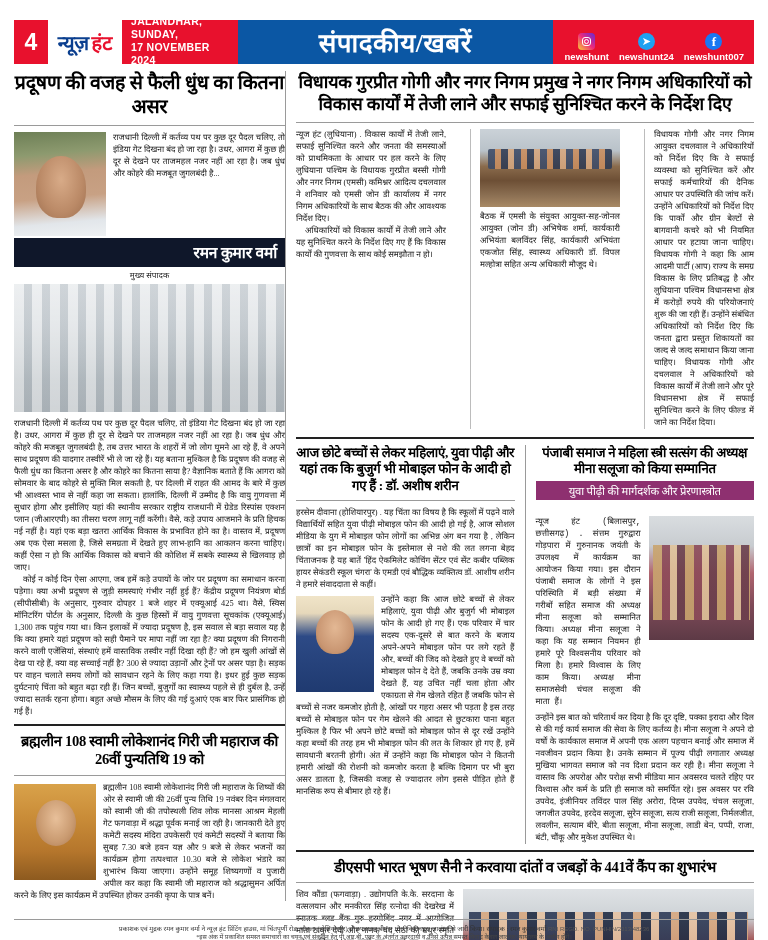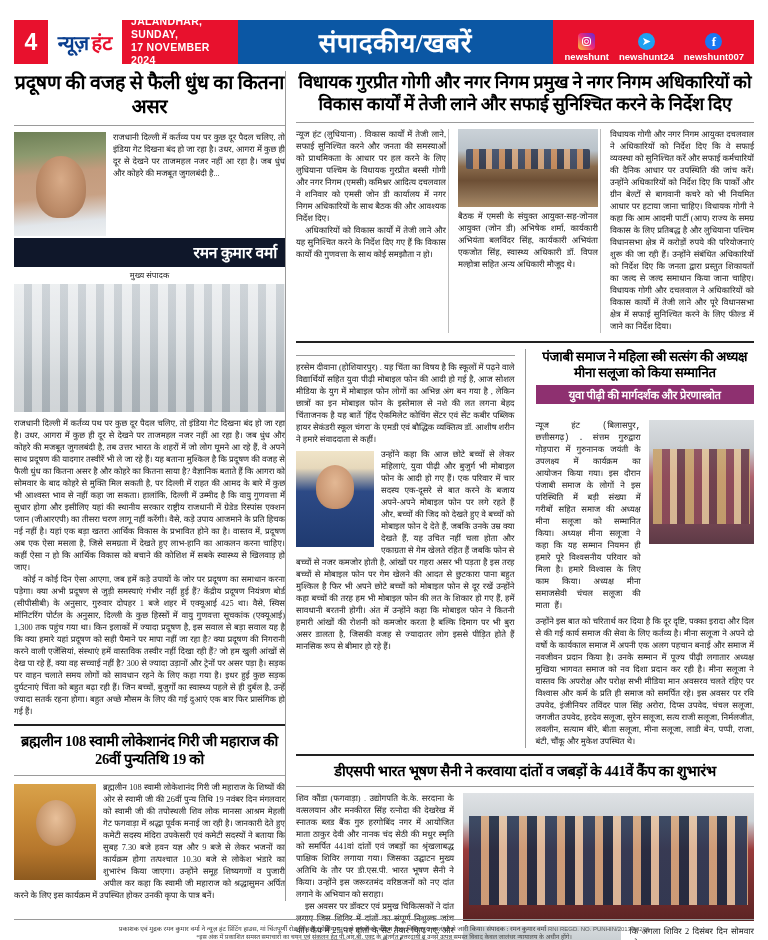--- a/index.html
+++ b/index.html
@@ -72,21 +72,21 @@
   }
   .hl-med {
     font-size: 14.6px; font-weight: bold; line-height: 1.24; text-align: center;
     letter-spacing: -0.3px; color: #000;
   }
   .hl-small {
     font-size: 13.2px; font-weight: bold; line-height: 1.24; text-align: center;
     letter-spacing: -0.3px; color: #000;
   }
   .kicker {
-    background: #8e3070; color: #fff; font-weight: bold; font-size: 11.3px;
+    background: #8e3070; color: #fff; font-weight: normal; font-size: 11.3px;
     text-align: center; padding: 2px 4px; margin-top: 3px; letter-spacing: -0.2px;
   }
   .para { font-size: 8.35px; line-height: 1.44; text-align: justify; color: #1a1a1a;
     text-justify: inter-word; hyphens: auto; }
   .para + .para { text-indent: 9px; }
   .byline-blue {
     background: #0f172a; color: #fff; text-align: right; padding: 3px 8px 4px 0;
     font-size: 15.5px; font-weight: bold; letter-spacing: -0.2px;
   }
   .byline-sub { text-align: center; font-size: 8.2px; color: #222; margin-top: 2px; }
@@ -208,39 +208,40 @@
         <div class="photo ph-swami"></div>
         <div class="para">ब्रह्मलीन 108 स्वामी लोकेशानंद गिरी जी महाराज के शिष्यों की ओर से स्वामी जी की 26वीं पुन्य तिथि 19 नवंबर दिन मंगलवार को स्वामी जी की तपोस्थली शिव लोक मानसा आश्रम मेहली गेट फगवाड़ा में श्रद्धा पूर्वक मनाई जा रही है। जानकारी देते हुए कमेटी सदस्य मंदिरा उपकेसरी एवं कमेटी सदस्यों ने बताया कि सुबह 7.30 बजे हवन यज्ञ और 9 बजे से लेकर भजनों का कार्यक्रम होगा तत्पश्चात 10.30 बजे से लोकेश भंडारे का शुभारंभ किया जाएगा। उन्होंने समूह शिष्यगणों व पुजारी अपील कर कहा कि स्वामी जी महाराज को श्रद्धासुमन अर्पित करने के लिए इस कार्यक्रम में उपस्थित होकर उनकी कृपा के पात्र बनें।</div>
       </div>
     </div>
 
     <div class="col-right">
 
       <div class="hl-wide">विधायक गुरप्रीत गोगी और नगर निगम प्रमुख ने नगर निगम अधिकारियों को विकास कार्यों में तेजी लाने और सफाई सुनिश्चित करने के निर्देश दिए</div>
       <div class="rule"></div>
 
-      <div class="split" style="gap:2px;">
+      <div class="split" style="gap:24px;">
         <div style="width:150px;">
           <div class="para">न्यूज हंट (लुधियाना) . विकास कार्यों में तेजी लाने, सफाई सुनिश्चित करने और जनता की समस्याओं को प्राथमिकता के आधार पर हल करने के लिए लुधियाना पश्चिम के विधायक गुरप्रीत बस्सी गोगी और नगर निगम (एमसी) कमिश्नर आदित्य दचलवाल ने शनिवार को एमसी जोन डी कार्यालय में नगर निगम अधिकारियों के साथ बैठक की और आवश्यक निर्देश दिए।</div>
           <div class="para">अधिकारियों को विकास कार्यों में तेजी लाने और यह सुनिश्चित करने के निर्देश दिए गए हैं कि विकास कार्यों की गुणवत्ता के साथ कोई समझौता न हो।</div>
         </div>
         <div style="width:150px; border-left:1px solid #bcbcbc; padding-left:9px;">
           <div class="photo ph-meeting"></div>
           <div class="para" style="margin-top:4px;">बैठक में एमसी के संयुक्त आयुक्त-सह-जोनल आयुक्त (जोन डी) अभिषेक शर्मा, कार्यकारी अभियंता बलविंदर सिंह, कार्यकारी अभियंता एकजोत सिंह, स्वास्थ्य अधिकारी डॉ. विपल मल्होत्रा सहित अन्य अधिकारी मौजूद थे।</div>
         </div>
         <div style="flex:1; border-left:1px solid #bcbcbc; padding-left:9px;">
           <div class="para">विधायक गोगी और नगर निगम आयुक्त दचलवाल ने अधिकारियों को निर्देश दिए कि वे सफाई व्यवस्था को सुनिश्चित करें और सफाई कर्मचारियों की दैनिक आधार पर उपस्थिति की जांच करें। उन्होंने अधिकारियों को निर्देश दिए कि पार्कों और ग्रीन बेल्टों से बागवानी कचरे को भी नियमित आधार पर हटाया जाना चाहिए। विधायक गोगी ने कहा कि आम आदमी पार्टी (आप) राज्य के समग्र विकास के लिए प्रतिबद्ध है और लुधियाना पश्चिम विधानसभा क्षेत्र में करोड़ों रुपये की परियोजनाएं शुरू की जा रही हैं। उन्होंने संबंधित अधिकारियों को निर्देश दिए कि जनता द्वारा प्रस्तुत शिकायतों का जल्द से जल्द समाधान किया जाना चाहिए। विधायक गोगी और दचलवाल ने अधिकारियों को विकास कार्यों में तेजी लाने और पूरे विधानसभा क्षेत्र में सफाई सुनिश्चित करने के लिए फील्ड में जाने का निर्देश दिया।</div>
         </div>
       </div>
 
       <div class="rule-thick" style="margin-top:8px;"></div>
 
       <div class="split">
 
         <div class="sp-a">
+          <div class="hl-small">आज छोटे बच्चों से लेकर महिलाएं, युवा पीढ़ी और यहां तक कि बुजुर्ग भी मोबाइल फोन के आदी हो गए हैं : डॉ. अशीष शरीन</div>
           <div class="rule"></div>
           <div class="para">हरसेम दीवाना (होशियारपुर) . यह चिंता का विषय है कि स्कूलों में पढ़ने वाले विद्यार्थियों सहित युवा पीढ़ी मोबाइल फोन की आदी हो गई है, आज सोशल मीडिया के युग में मोबाइल फोन लोगों का अभिन्न अंग बन गया है , लेकिन छात्रों का इन मोबाइल फोन के इस्तेमाल से नशे की लत लगना बेहद चिंताजनक है यह बातें 'हिंद ऐकमिलेट कोचिंग सेंटर एवं सेंट कबीर पब्लिक हायर सेकंडरी स्कूल चंगरा' के एमडी एवं बौद्धिक व्यक्तित्व डॉ. आशीष शरीन ने हमारे संवाददाता से कहीं।</div>
           <div class="clearfix" style="margin-top:3px;">
             <div class="photo ph-doctor"></div>
             <div class="para">उन्होंने कहा कि आज छोटे बच्चों से लेकर महिलाएं, युवा पीढ़ी और बुजुर्ग भी मोबाइल फोन के आदी हो गए हैं। एक परिवार में चार सदस्य एक-दूसरे से बात करने के बजाय अपने-अपने मोबाइल फोन पर लगे रहते हैं और, बच्चों की जिद को देखते हुए वे बच्चों को मोबाइल फोन दे देते हैं, जबकि उनके उम्र क्या देखते हैं, यह उचित नहीं चला होता और एकाग्रता से गेम खेलते रहित हैं जबकि फोन से बच्चों से नजर कमजोर होती है, आंखों पर गहरा असर भी पड़ता है इस तरह बच्चों से मोबाइल फोन पर गेम खेलने की आदत से छुटकारा पाना बहुत मुश्किल है फिर भी अपने छोटे बच्चों को मोबाइल फोन से दूर रखें उन्होंने कहा बच्चों की तरह हम भी मोबाइल फोन की लत के शिकार हो गए हैं, हमें सावधानी बरतनी होगी। अंत में उन्होंने कहा कि मोबाइल फोन ने कितनी हमारी आंखों की रोशनी को कमजोर करता है बल्कि दिमाग पर भी बुरा असर डालता है, जिसकी वजह से ज्यादातर लोग इससे पीड़ित होते हैं मानसिक रूप से बीमार हो रहे हैं।</div>
           </div>
         </div>
 
         <div class="sp-b">
           <div class="hl-small">पंजाबी समाज ने महिला स्त्री सत्संग की अध्यक्ष मीना सलूजा  को किया सम्मानित</div>

